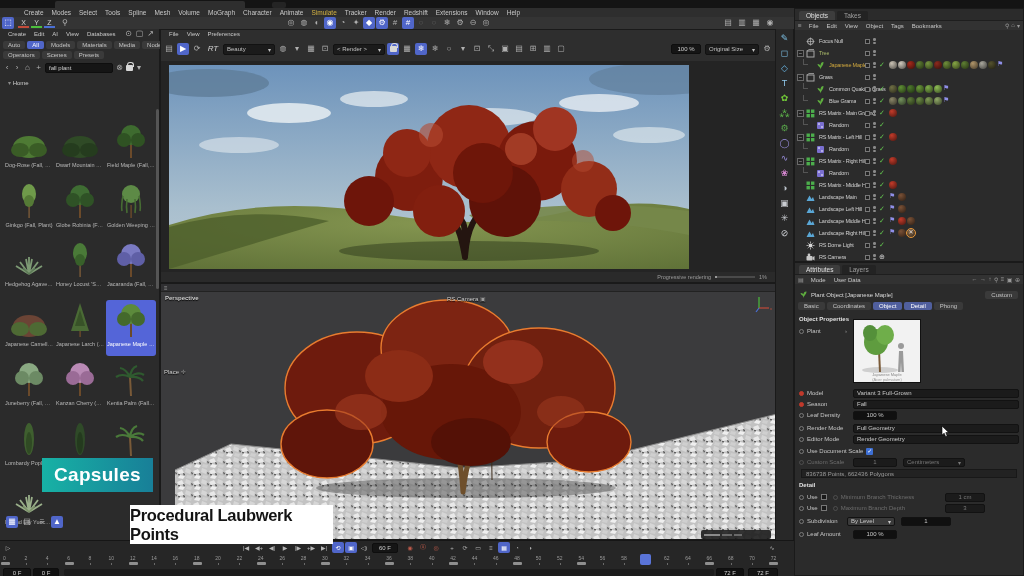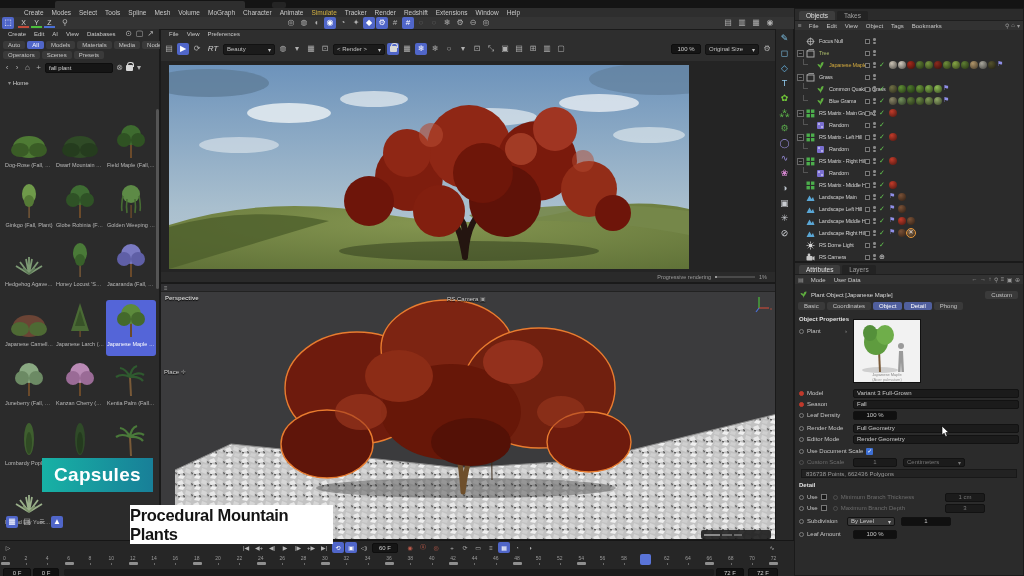--- a/index.html
+++ b/index.html
@@ -1045,17 +1045,17 @@
       <span style="position: absolute; left: 640.3px; top: 0px; width: 11px; height: 11px; background: rgb(90, 116, 216); border-radius: 2px;"></span>
     </div>
   <div style="position:absolute;left:64px;top:28px;width:650px;height:7px;background:#1c1c1c;border-radius:2px"></div>
   <div class="fld" style="position:absolute;left:3px;top:27px;width:28px">0 F</div>
   <div class="fld" style="position:absolute;left:33px;top:27px;width:26px;background:#101010">0 F</div>
   <div class="fld" style="position:absolute;left:716px;top:27px;width:28px;background:#101010">72 F</div>
   <div class="fld" style="position:absolute;left:748px;top:27px;width:30px">72 F</div>
 </div>
 
 <div id="capsules" class="abs">Capsules</div>
-<div id="biglabel" class="abs">Procedural Mountain Plants</div>
+<div id="biglabel" class="abs">Procedural Laubwerk Points</div>
 
 <svg id="cursor" class="abs" xmlns="http://www.w3.org/2000/svg" width="10" height="12" viewBox="0 0 10 12">
   <path d="M1,0 L1,9 L3.2,7.2 L4.6,10.6 L6.2,9.9 L4.8,6.6 L7.6,6.4 Z" fill="#fff" stroke="#000" stroke-width="0.6"></path>
 </svg>
 
 </body></html>

